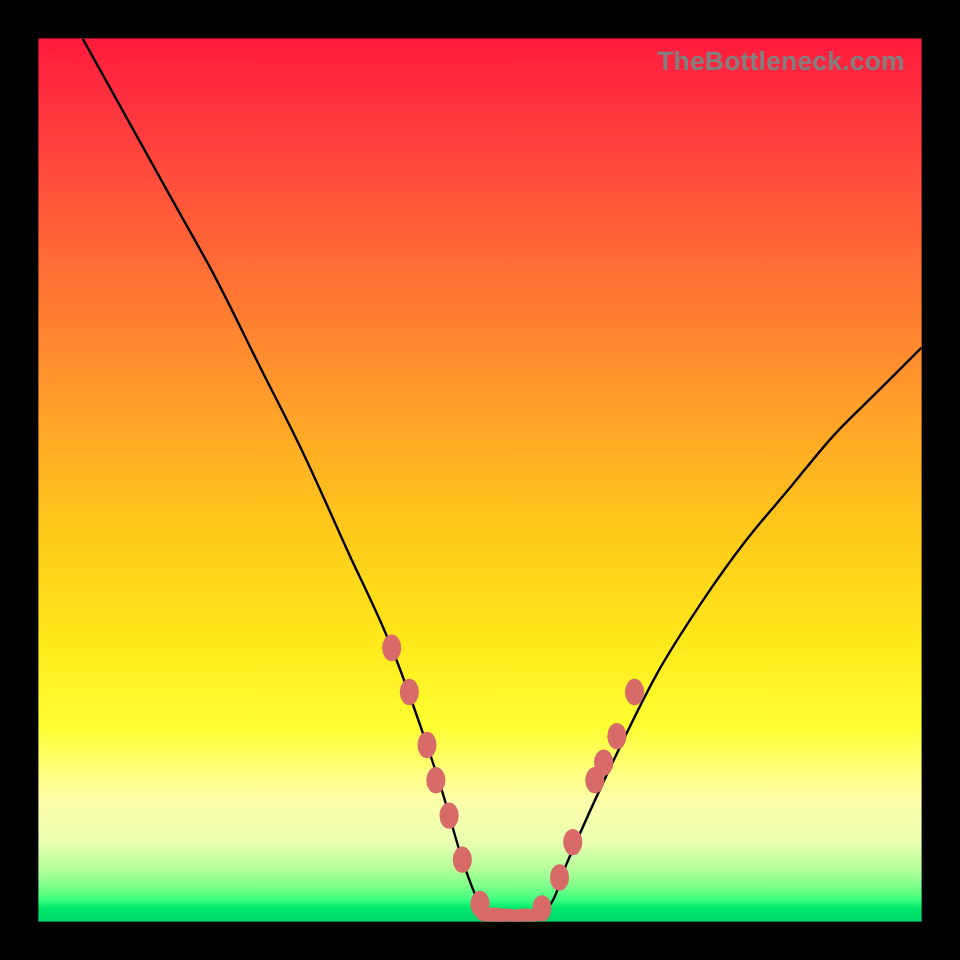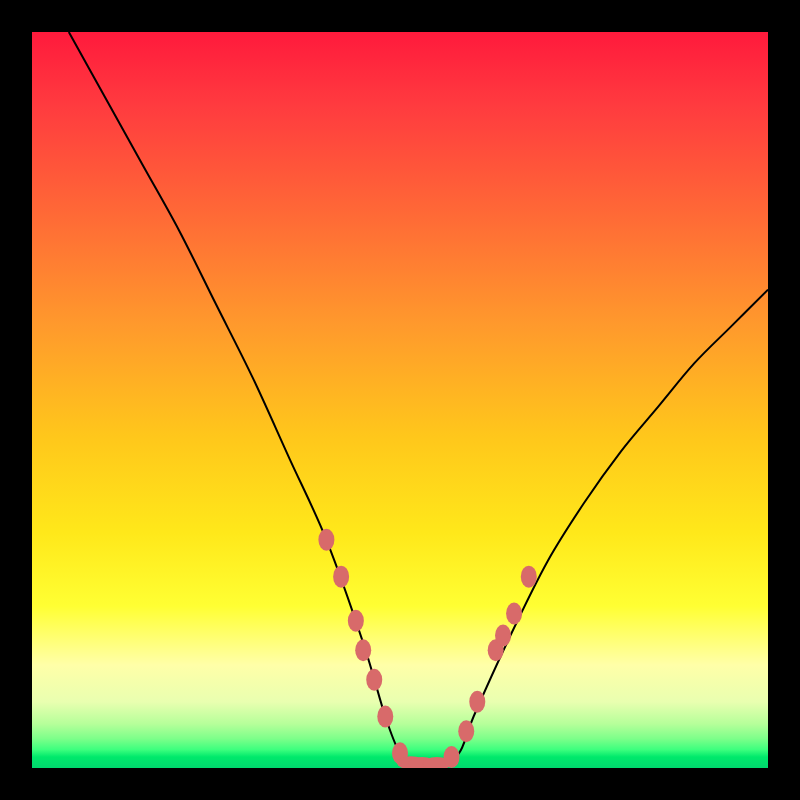--- a/index.html
+++ b/index.html
@@ -74,20 +74,21 @@
   .dotflat {
     fill: #d86a6a;
     stroke: none;
   }
 </style>
 </head>
 <body>
 
 <div class="frame">
   <div class="plot">
+    <div class="watermark">TheBottleneck.com</div>
 
     <svg class="curve" viewBox="0 0 736 736" preserveAspectRatio="none">
       <path id="main-path" class="mainline" d="M 36.800000000000004,0 C 42.93333333333334,11.040000000000001 61.33333333333334,44.16000000000001 73.60000000000001,66.24000000000001 C 85.86666666666667,88.32000000000001 98.13333333333333,110.40000000000002 110.39999999999999,132.48000000000002 C 122.66666666666666,154.56000000000003 134.93333333333334,175.41333333333336 147.20000000000002,198.72000000000003 C 159.4666666666667,222.0266666666667 171.73333333333335,247.78666666666666 184,272.32 C 196.26666666666665,296.8533333333333 208.53333333333333,320.15999999999997 220.79999999999998,345.91999999999996 C 233.06666666666663,371.67999999999995 245.3333333333333,399.8933333333333 257.59999999999997,426.88 C 269.8666666666666,453.8666666666667 282.1333333333334,477.17333333333335 294.40000000000003,507.84000000000003 C 306.6666666666667,538.5066666666667 321.38666666666666,581.44 331.2,610.88 C 341.0133333333333,640.3199999999999 347.14666666666665,666.08 353.28,684.48 C 359.4133333333333,702.88 363.0933333333333,713.3066666666666 368,721.28 C 372.9066666666667,729.2533333333333 376.5866666666667,730.48 382.72,732.32 C 388.85333333333335,734.1600000000001 397.44,734.1600000000001 404.8,732.32 C 412.16,730.48 420.74666666666667,729.2533333333333 426.88,721.28 C 433.0133333333333,713.3066666666666 433.0133333333333,704.1066666666667 441.59999999999997,684.48 C 450.1866666666666,664.8533333333334 466.1333333333334,629.28 478.40000000000003,603.52 C 490.6666666666667,577.76 502.9333333333333,552 515.1999999999999,529.92 C 527.4666666666666,507.84 539.7333333333333,489.44 552,471.04 C 564.2666666666667,452.64000000000004 576.5333333333334,435.46666666666664 588.8000000000001,419.52 C 601.0666666666667,403.5733333333333 613.3333333333334,390.08000000000004 625.6,375.36 C 637.8666666666667,360.64 650.1333333333333,344.6933333333333 662.4,331.2 C 674.6666666666666,317.70666666666665 686.9333333333333,306.6666666666667 699.1999999999999,294.40000000000003 C 711.4666666666666,282.1333333333334 729.8666666666667,263.7333333333333 736,257.59999999999997"></path>
       <g id="marker-group">
           <ellipse cx="294.40000000000003" cy="507.84000000000003" rx="8" ry="11" class="dot"></ellipse>
           <ellipse cx="309.12" cy="544.64" rx="8" ry="11" class="dot"></ellipse>
           <ellipse cx="323.84" cy="588.8" rx="8" ry="11" class="dot"></ellipse>
           <ellipse cx="331.2" cy="618.24" rx="8" ry="11" class="dot"></ellipse>
           <ellipse cx="342.24" cy="647.6800000000001" rx="8" ry="11" class="dot"></ellipse>
           <ellipse cx="353.28" cy="684.48" rx="8" ry="11" class="dot"></ellipse>

